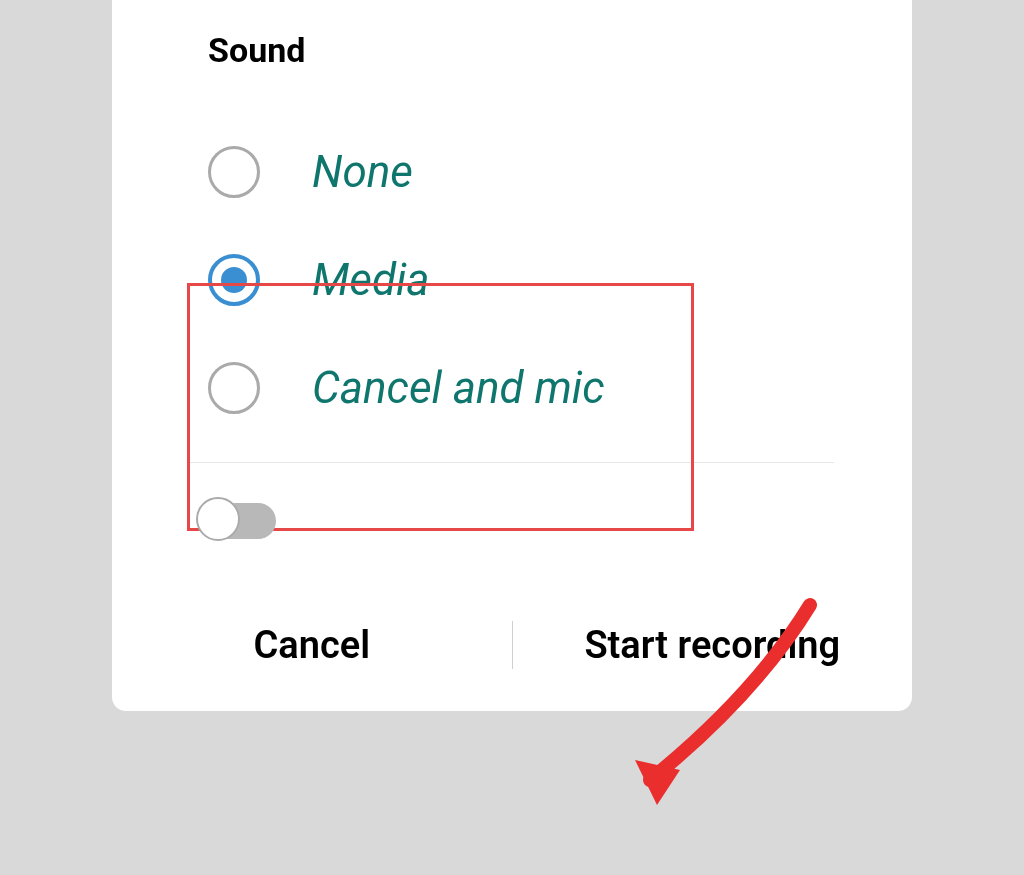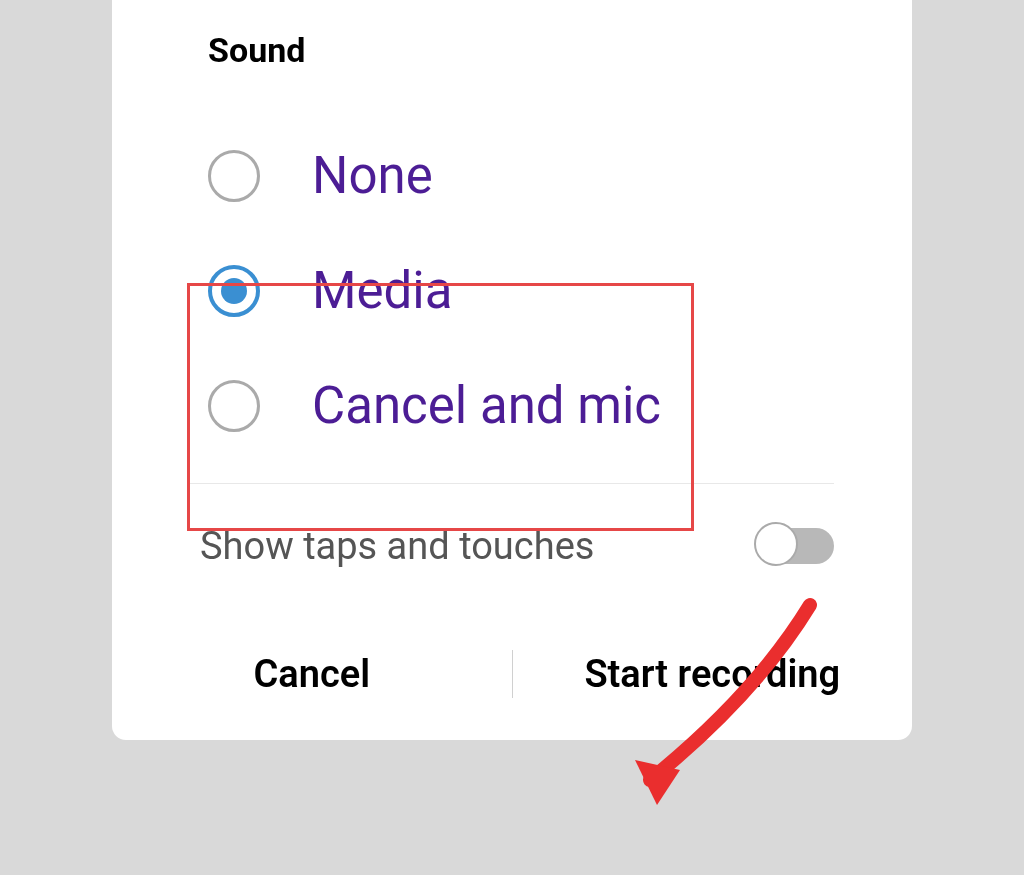--- a/index.html
+++ b/index.html
@@ -56,23 +56,24 @@
     .radio-circle.selected {
       border: 4px solid #3a8fd2;
     }
     .radio-inner {
       width: 26px;
       height: 26px;
       border-radius: 50%;
       background: #3a8fd2;
     }
     .radio-label {
-      font-size: 51px;
+      font-size: 44px;
       font-weight: 400;
-      color: #4c1d95;
+      color: #0f766e;
+      font-style: italic;
     }
     .highlight-box {
       position: absolute;
       border: 3px solid #e64747;
       left: 75px;
       top: 283px;
       width: 507px;
       height: 248px;
       pointer-events: none;
     }
@@ -162,21 +163,20 @@
       <div class="radio-label">Cancel and mic</div>
     </div>
 
   </div>
 
   <div class="highlight-box"></div>
 
   <div class="divider"></div>
 
   <div class="toggle-row">
-    <div class="toggle-label">Show taps and touches</div>
     <div class="toggle-switch">
       <div class="toggle-thumb"></div>
     </div>
   </div>
 
   <div class="button-row">
     <div class="btn">Cancel</div>
     <div class="btn-divider"></div>
     <div class="btn">Start recording</div>
   </div>

